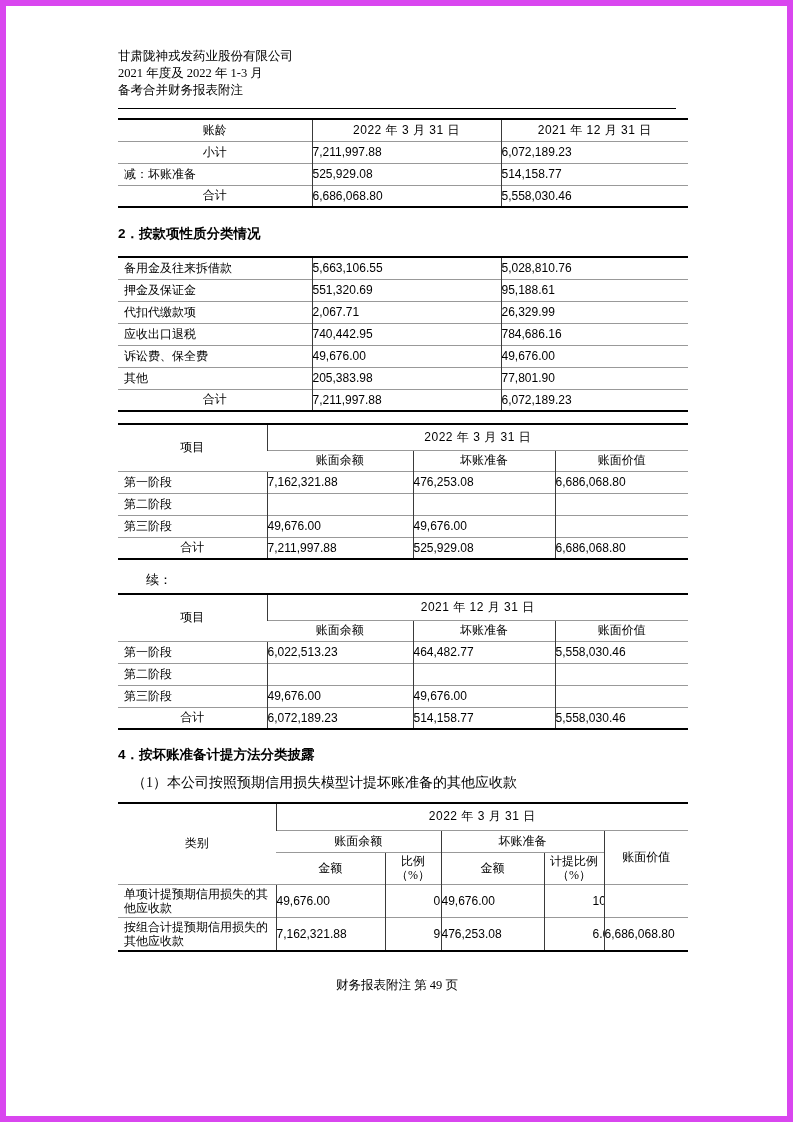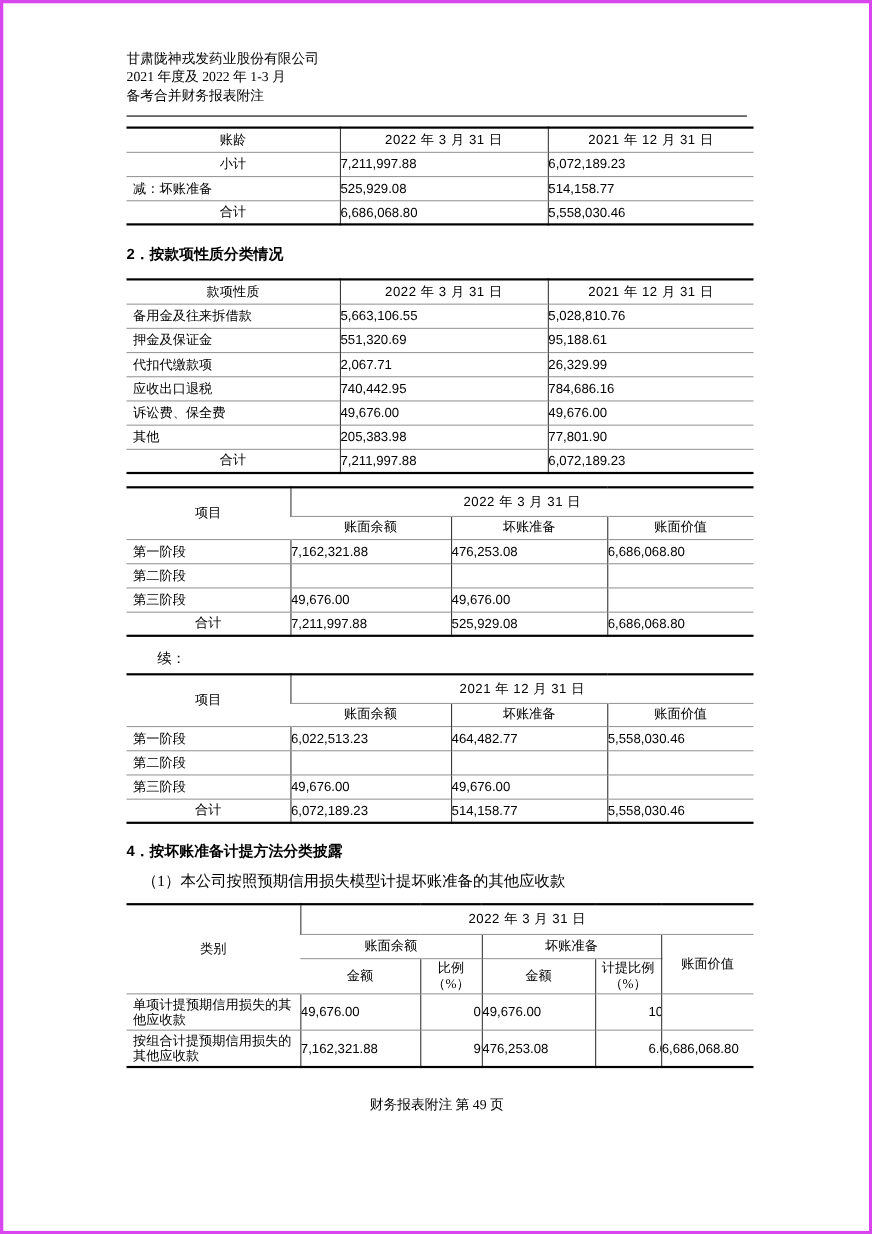--- a/index.html
+++ b/index.html
@@ -3,21 +3,21 @@
 <meta charset="utf-8">
 <style>
   * { margin: 0; padding: 0; box-sizing: border-box; }
   html, body { background: #eee; }
   .page {
     position: relative;
     width: 793px;
     height: 1122px;
     margin: 0 auto;
     background: #ffffff;
-    border: 3px solid #d946ef;
+    border: 6px solid #d946ef;
     font-family: "Liberation Serif", "DejaVu Serif", serif;
     color: #000;
     overflow: hidden;
   }
   .content { padding: 42px 111px 0 112px; }
 
   
   .doc-header { font-size: 12.5px; line-height: 17px; }
   .header-rule { margin-top: 9px; border-bottom: 1.5px solid #000; width: 100%; }
 
@@ -116,25 +116,20 @@
       </table>
 
     <div class="sec-title">2．按款项性质分类情况</div>
     <table class="t2">
       <colgroup>
           <col style="width:194px">
           <col style="width:189px">
           <col style="width:187px">
         </colgroup>
       <tbody>
-          <tr>
-        <td>款项性质</td>
-        <td class="dateh">2022 年 3 月 31 日</td>
-        <td class="dateh">2021 年 12 月 31 日</td>
-      </tr>
       <tr>
         <td class="lab">备用金及往来拆借款</td>
         <td class="num">5,663,106.55</td>
         <td class="num">5,028,810.76</td>
       </tr>
       <tr>
         <td class="lab">押金及保证金</td>
         <td class="num">551,320.69</td>
         <td class="num">95,188.61</td>
       </tr>

